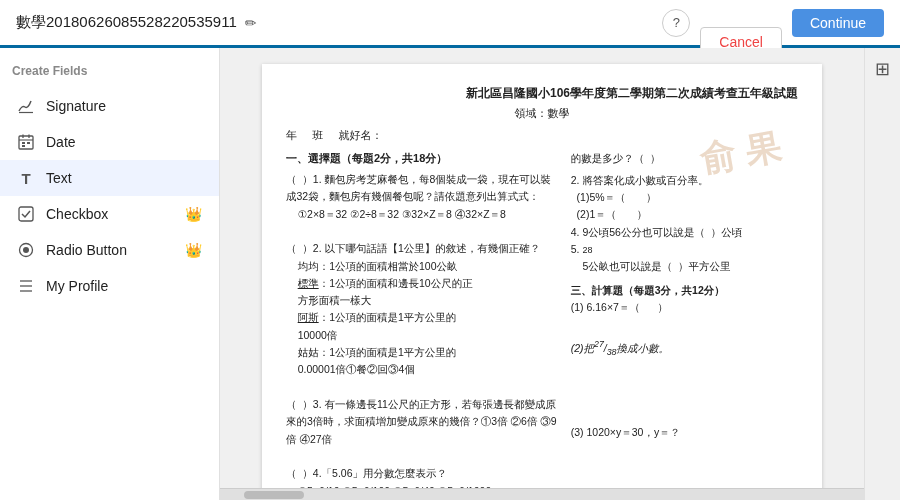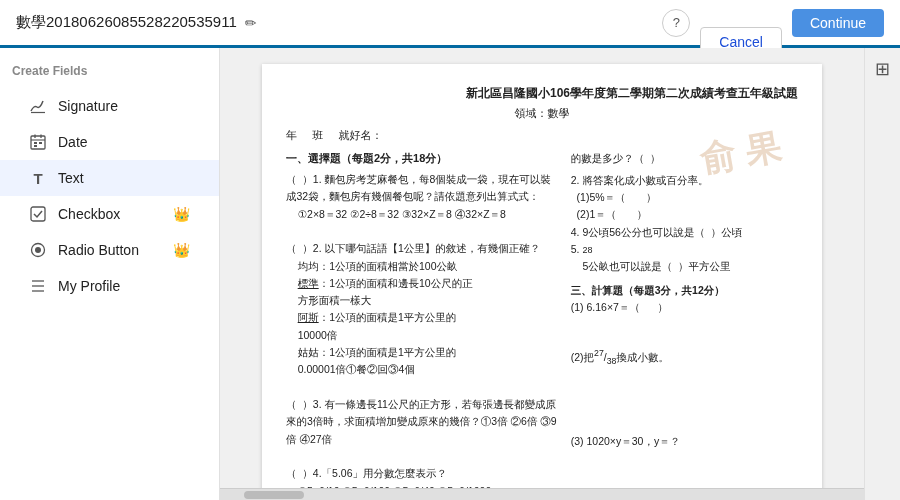--- a/index.html
+++ b/index.html
@@ -55,21 +55,21 @@
       justify-content: center;
       cursor: pointer;
       font-size: 13px;
       color: #555;
     }
     .cancel-btn {
       padding: 6px 18px;
       border: 1px solid #ccc;
       border-radius: 4px;
       background: #fff;
-      color: #1d4ed8;
+      color: #ef4444;
       font-size: 14px;
       cursor: pointer;
       margin-top: 39px;
     }
     .continue-btn {
       padding: 6px 18px;
       border: none;
       border-radius: 4px;
       background: #4a90e2;
       color: #fff;
@@ -96,21 +96,21 @@
     .sidebar-section-title {
       font-size: 12px;
       font-weight: 600;
       color: #888;
       padding: 0 16px 10px 12px;
       text-transform: none;
     }
     .sidebar-item {
       display: flex;
       align-items: center;
-      padding: 8px 28px;
+      padding: 8px 16px;
       cursor: pointer;
       gap: 10px;
       position: relative;
     }
     .sidebar-item.active {
       background: #eef3ff;
     }
     .sidebar-icon {
       width: 20px;
       height: 20px;
@@ -340,21 +340,21 @@
             <div class="doc-content">
               <div style="margin-bottom:4px;">的數是多少？（&nbsp;&nbsp;）</div>
               <div>2. 將答案化成小數或百分率。</div>
               <div>&nbsp;&nbsp;(1)5%＝（&nbsp;&nbsp;&nbsp;&nbsp;&nbsp;&nbsp;&nbsp;）</div>
               <div>&nbsp;&nbsp;(2)1＝（&nbsp;&nbsp;&nbsp;&nbsp;&nbsp;&nbsp;&nbsp;）</div>
               <div>4. 9公頃56公分也可以說是（&nbsp;&nbsp;）公頃</div>
               <div>5. <span style="font-size:9px;">28</span><br>&nbsp;&nbsp;&nbsp;&nbsp;5公畝也可以說是（&nbsp;&nbsp;）平方公里</div>
               <div style="margin-top:6px; font-weight:bold;">三、計算題（每題3分，共12分）</div>
               <div>(1) 6.16×7＝（&nbsp;&nbsp;&nbsp;&nbsp;&nbsp;&nbsp;）</div>
               <br>
-              <div style="margin-top:12px;">(2)把<sup>27</sup>/<sub>38</sub>換成小數。</div>
+              <div style="margin-top:3px;font-style:italic;">(2)把<sup>27</sup>/<sub>38</sub>換成小數。</div>
               <br><br>
               <div style="margin-top:31px;">(3) 1020×y＝30，y＝？</div>
             </div>
           </div>
         </div>
       </div>
     </div>
 
     <div style="height:12px; background:#e0e0e0; border-top:1px solid #ccc; display:flex; align-items:center; padding:0 4px;">
       <div style="width:60px; height:8px; background:#bbb; border-radius:4px; margin-left:20px;"></div>

